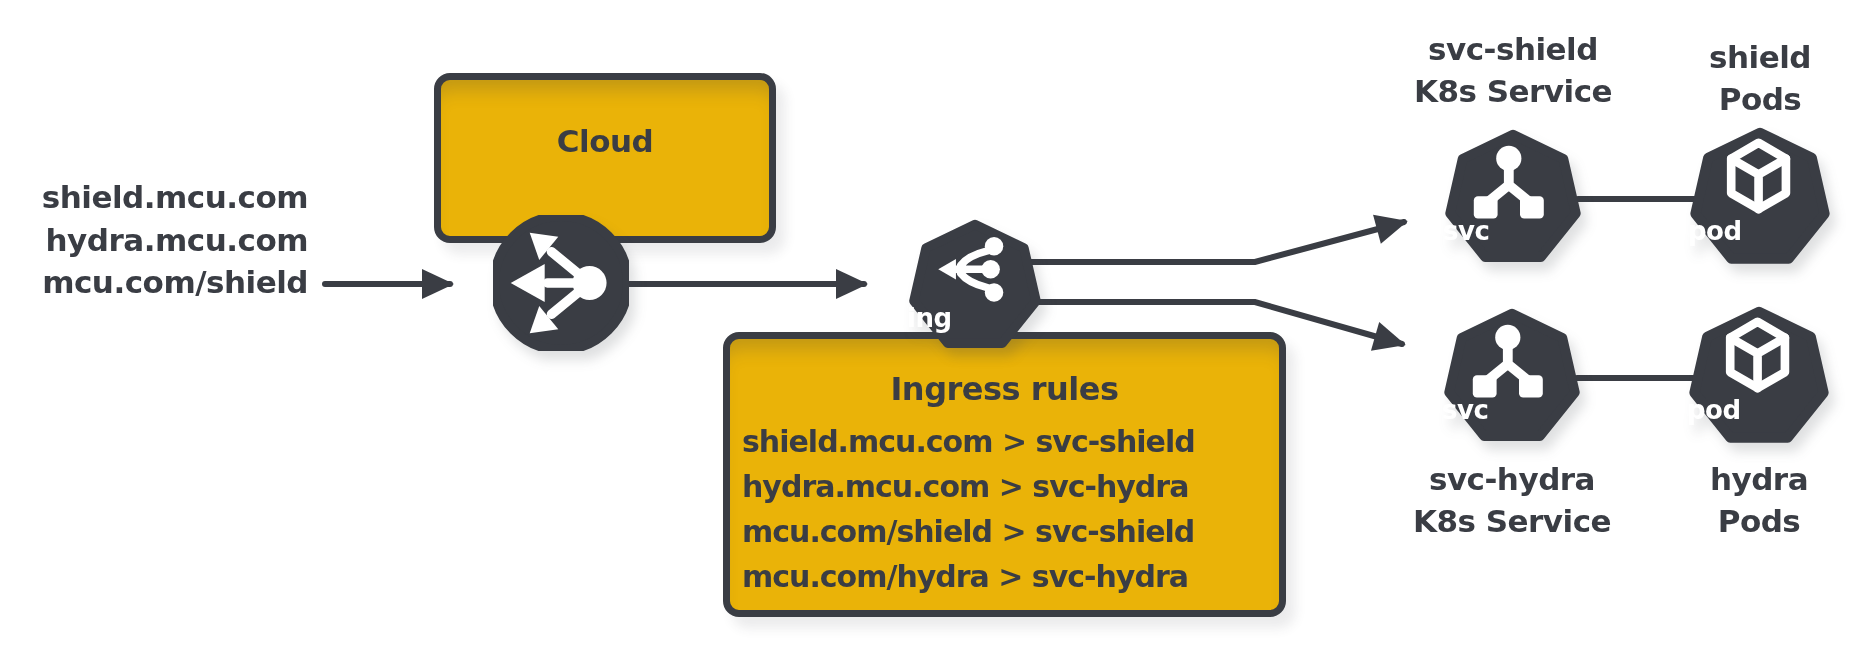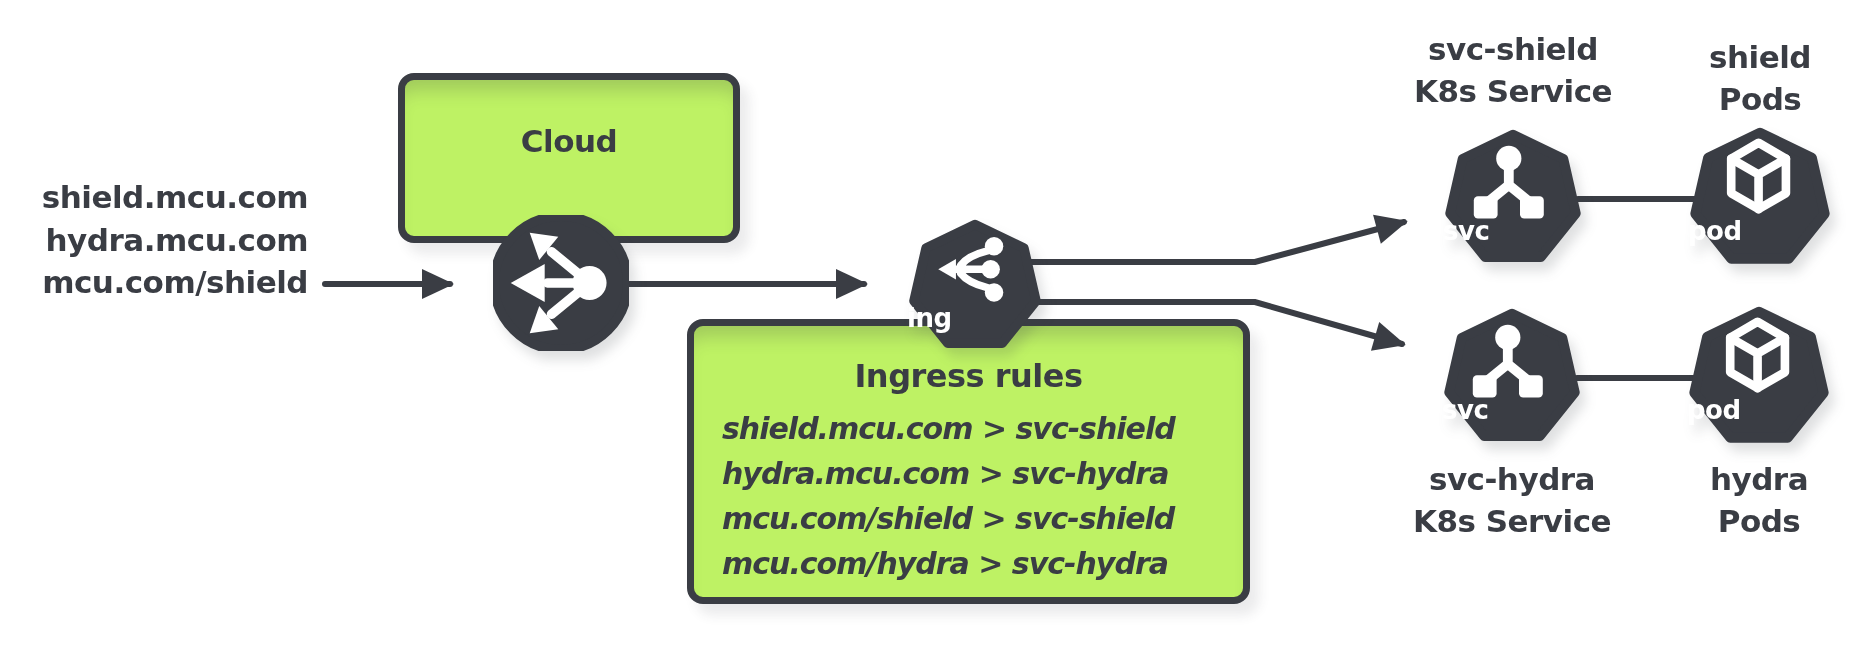--- a/index.html
+++ b/index.html
@@ -18,30 +18,31 @@
   .arrowhead-path{fill:var(--ink,#3a3d44);}
   
   .domain-list{
     position:absolute;left:8px;top:176px;width:300px;z-index:3;
     text-align:right;font-size:31px;line-height:42.5px;letter-spacing:-0.5px;
   }
   
   .frame-box{
     position:absolute;z-index:1;
     border:7px solid var(--ink,#3a3d44);
-    border-radius:16px;background:#bef264;
+    border-radius:16px;background:#eab308;
     box-shadow:inset 0 20px 18px -10px rgba(55,58,65,.22),
                9px 11px 12px rgba(55,58,65,.10);
+    margin-left:36px;
   }
   .lb-box{left:398px;top:73px;width:328px;height:156px;}
   .lb-box .line{text-align:center;font-size:31px;line-height:43px;letter-spacing:-0.5px;}
   .lb-box .pad{padding-top:40px;}
-  .rules-box{left:687px;top:319px;width:549px;height:271px;}
+  .rules-box{left:687px;top:332px;width:549px;height:271px;}
   .rules-title{margin-top:30px;margin-bottom:10px;text-align:center;font-size:32px;line-height:40px;letter-spacing:-0.5px;}
-  .rule{padding-left:28px;font-size:30px;line-height:45px;letter-spacing:-1px;white-space:nowrap;font-style:italic;}
+  .rule{padding-left:12px;font-size:30px;line-height:45px;letter-spacing:-1px;white-space:nowrap;}
   
   .node{position:absolute;z-index:3;filter:drop-shadow(6px 9px 6px rgba(58,61,68,.16));}
   .node svg{display:block;}
   .hept-fill{fill:var(--ink,#3a3d44);stroke:var(--ink,#3a3d44);stroke-width:7;stroke-linejoin:round;}
   .glyph-stroke{stroke:#fff;fill:none;stroke-linecap:round;stroke-linejoin:round;}
   .glyph-fill{fill:#fff;}
   .hex-label{
     position:absolute;left:0;top:62%;width:100%;
     text-align:left;color:#fff;font-size:26px;line-height:30px;letter-spacing:-0.5px;
   }

